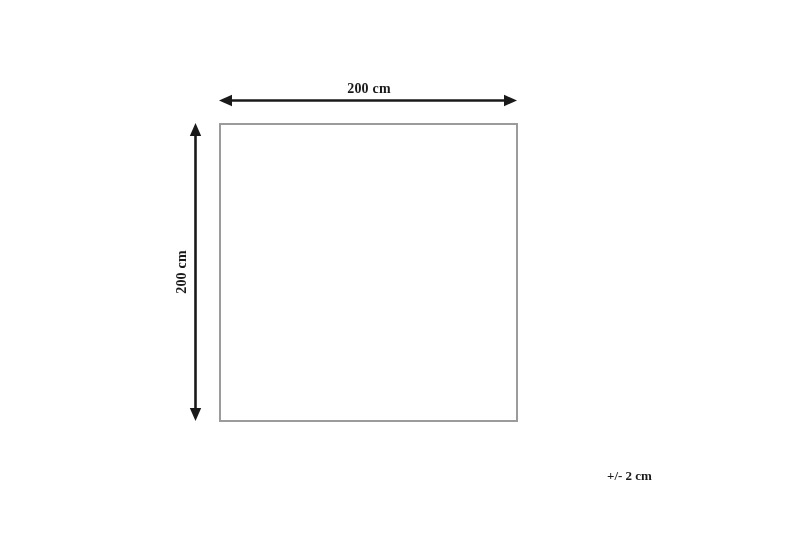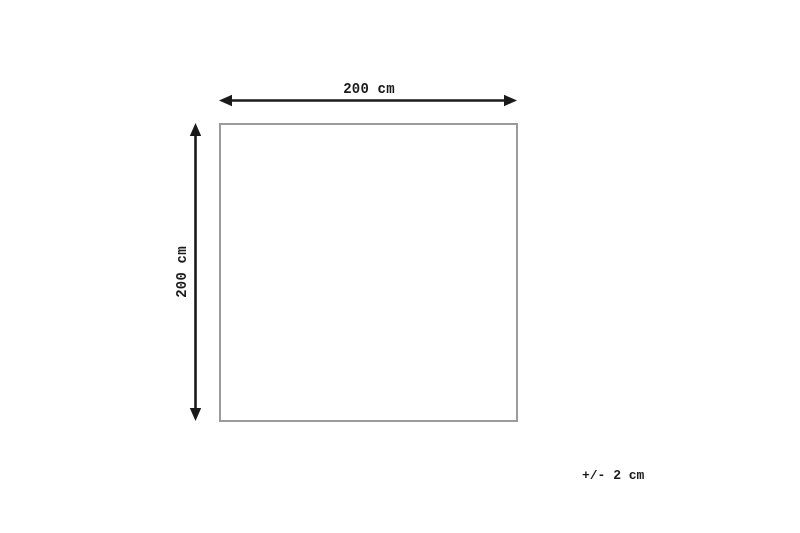--- a/index.html
+++ b/index.html
@@ -9,21 +9,21 @@
     --text: #1a1a1a;
   }
   * { margin: 0; padding: 0; box-sizing: border-box; }
   html, body { background: var(--background); }
   .canvas {
     position: relative;
     width: 800px;
     height: 533px;
     background: var(--background);
     overflow: hidden;
-    font-family: Liberation Mono, monospace;
+    font-family: Liberation Serif, serif;
   }
   .square-outline {
     position: absolute;
     left: 219px;
     top: 123px;
     width: 299px;
     height: 299px;
     border: 2px solid var(--square_border);
     background: var(--background);
   }
@@ -49,21 +49,21 @@
     transform: translateX(-50%);
   }
   .dim-label-left {
     left: 182px;
     top: 272px;
     transform: translate(-50%, -50%) rotate(-90deg);
     transform-origin: center center;
   }
   .tolerance-label {
     position: absolute;
-    left: 582px;
+    left: 607px;
     top: 468px;
     color: var(--text);
     font-size: 13px;
     font-weight: bold;
     white-space: nowrap;
   }
 </style>
 </head>
 <body>
 

